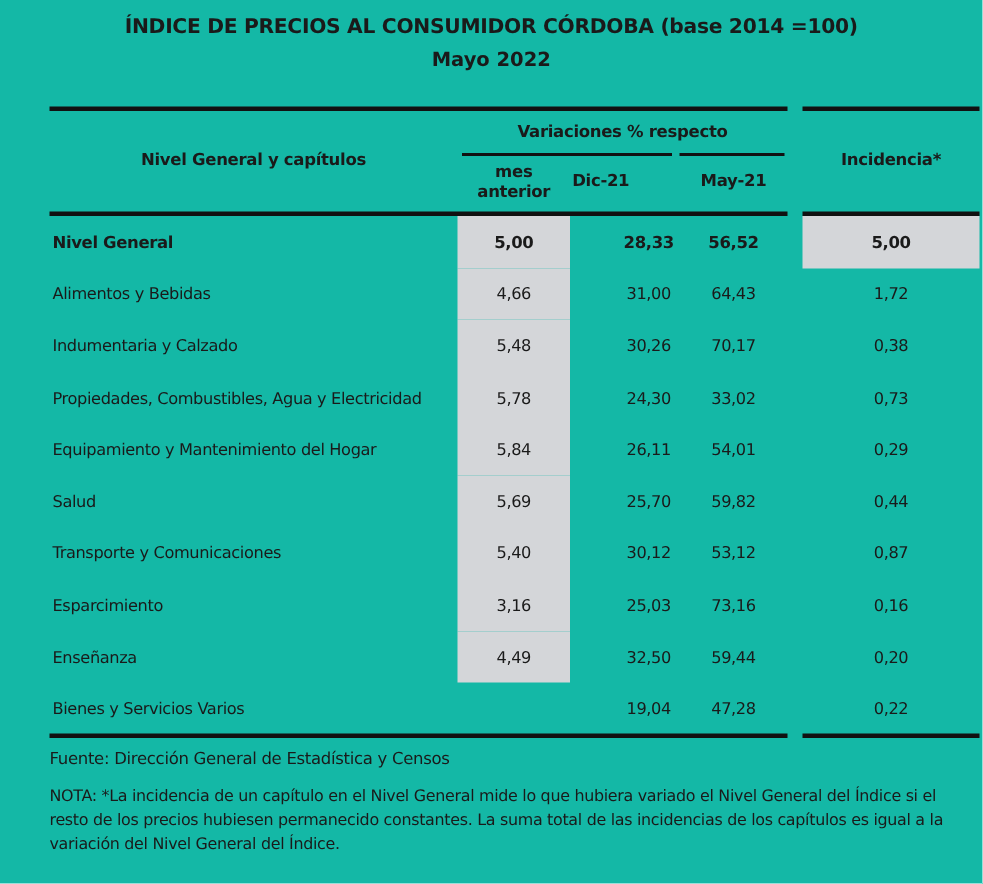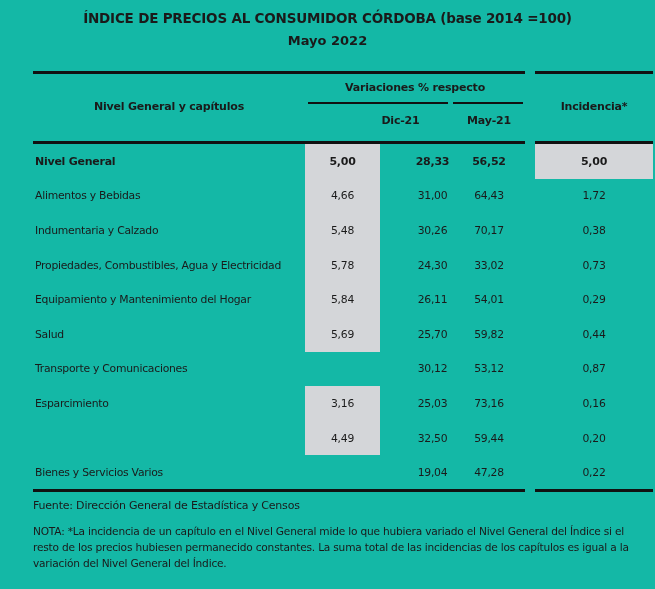--- a/index.html
+++ b/index.html
@@ -95,20 +95,21 @@
 
   <div class="hline hl-thick" style="left:33px; top:71px; width:492px;"></div>
   <div class="hline hl-thick" style="left:535px; top:71px; width:118px;"></div>
 
   <div class="hdr-text" id="col1-header">Nivel General y capítulos</div>
   <div class="hdr-text" id="group-header">Variaciones % respecto</div>
 
   <div class="hline hl-thin" style="left:308px; top:102px; width:140px;"></div>
   <div class="hline hl-thin" style="left:453px; top:102px; width:70px;"></div>
 
+  <div class="hdr-text" id="sub-mes">mes anterior</div>
   <div class="hdr-text" id="sub-dic">Dic-21</div>
   <div class="hdr-text" id="sub-may">May-21</div>
   <div class="hdr-text" id="inc-header">Incidencia*</div>
 
   <div class="hline hl-thick" style="left:33px; top:141px; width:492px;"></div>
   <div class="hline hl-thick" style="left:535px; top:141px; width:118px;"></div>
 
   <div class="rows">
 
     <div class="row row-bold">
@@ -154,34 +155,36 @@
     <div class="row">
       <div class="cell c-label">Salud</div>
       <div class="cell c-mes">5,69</div>
       <div class="cell c-dic">25,70</div>
       <div class="cell c-may">59,82</div>
       <div class="cell c-inc">0,44</div>
     </div>
 
     <div class="row">
       <div class="cell c-label">Transporte y Comunicaciones</div>
+      <div class="cell c-mes">5,40</div>
       <div class="cell c-dic">30,12</div>
       <div class="cell c-may">53,12</div>
       <div class="cell c-inc">0,87</div>
     </div>
 
     <div class="row">
       <div class="cell c-label">Esparcimiento</div>
       <div class="cell c-mes">3,16</div>
       <div class="cell c-dic">25,03</div>
       <div class="cell c-may">73,16</div>
       <div class="cell c-inc">0,16</div>
     </div>
 
     <div class="row">
+      <div class="cell c-label">Enseñanza</div>
       <div class="cell c-mes">4,49</div>
       <div class="cell c-dic">32,50</div>
       <div class="cell c-may">59,44</div>
       <div class="cell c-inc">0,20</div>
     </div>
 
     <div class="row">
       <div class="cell c-label">Bienes y Servicios Varios</div>
       <div class="cell c-dic">19,04</div>
       <div class="cell c-may">47,28</div>

